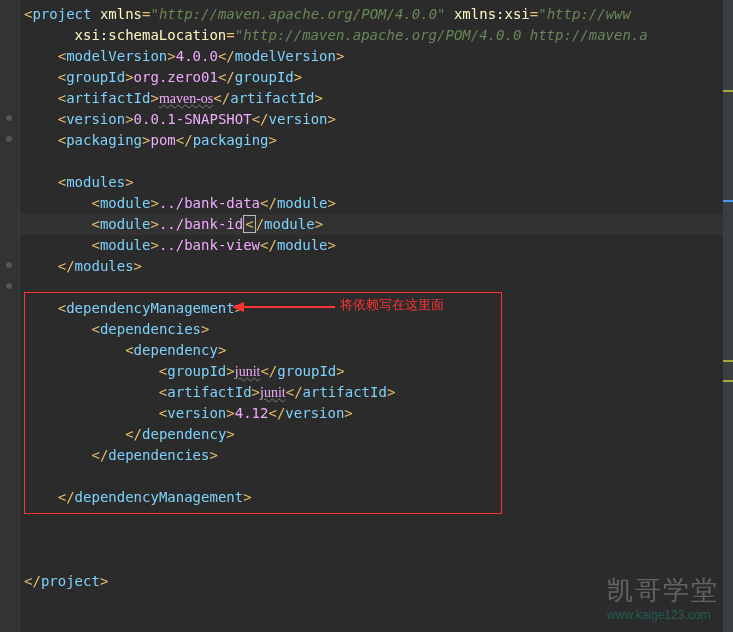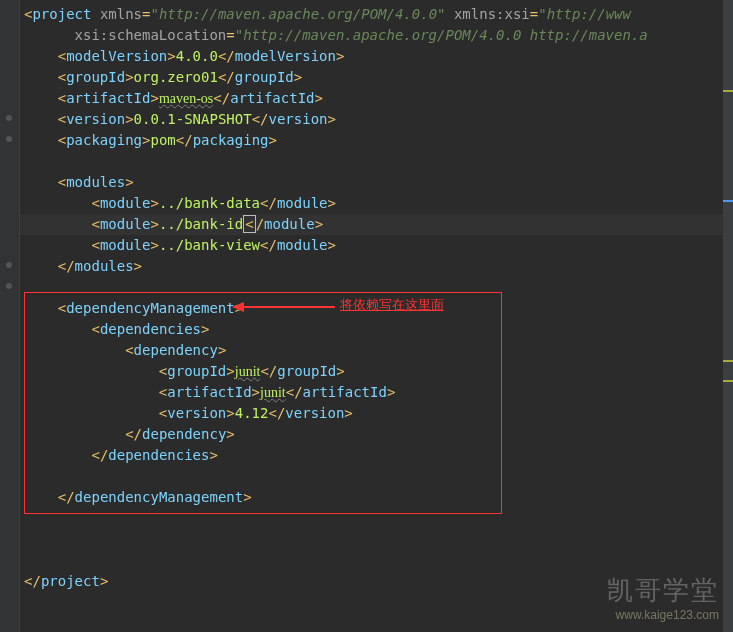--- a/index.html
+++ b/index.html
@@ -36,23 +36,23 @@
     top: 0;
     right: 0;
     padding: 4px 0;
     line-height: 21px;
     white-space: pre;
   }
   .line { height: 21px; padding-left: 4px; }
   .line.highlight { background: #323232; }
   .tag-bracket { color: #e8bf6a; }
   .tag-name { color: #7dd3fc; }
-  .attr-name { color: #a3a3a3; }
+  .attr-name { color: #fef9c3; }
   .attr-val { color: #6a8759; font-style: italic; }
-  .text-val { color: #bef264; text-align: center; }
+  .text-val { color: #f0abfc; text-align: center; }
   .cursor-box {
     border: 1px solid #bbb;
     padding: 0 1px;
   }
   .underline-wavy {
     text-decoration: underline wavy #808080;
     text-decoration-thickness: 1px;
     font-family: Liberation Serif, serif;
   }
   .red-box {
@@ -67,33 +67,33 @@
   .annotation-text {
     position: absolute;
     color: #ff3333;
     font-size: 13px;
     font-family: sans-serif;
   }
   .watermark {
     position: absolute;
     right: 14px;
     bottom: 10px;
-    text-align: right;
+    text-align: left;
     opacity: 0.35;
     font-family: sans-serif;
     pointer-events: none;
   }
   .watermark .brand {
     font-size: 26px;
     color: #cccccc;
     letter-spacing: 2px;
   }
   .watermark .url {
     font-size: 12px;
-    color: #fef9c3;
+    color: #14b8a6;
   }
   .scrollbar {
     position: absolute;
     right: 0;
     top: 0;
     width: 10px;
     height: 632px;
     background: #3c3f41;
   }
   .scrollbar-mark {
@@ -116,21 +116,21 @@
 <div class="code-area" id="code-area"><div class="line"><span class="tag-bracket">&lt;</span><span class="tag-name">project</span> <span class="attr-name">xmlns</span><span class="tag-bracket">=</span><span class="attr-val">"http://maven.apache.org/POM/4.0.0"</span> <span class="attr-name">xmlns:xsi</span><span class="tag-bracket">=</span><span class="attr-val">"http://www</span></div><div class="line">      <span class="attr-name">xsi:schemaLocation</span><span class="tag-bracket">=</span><span class="attr-val">"http://maven.apache.org/POM/4.0.0 http://maven.a</span></div><div class="line">    <span class="tag-bracket">&lt;</span><span class="tag-name">modelVersion</span><span class="tag-bracket">&gt;</span><span class="text-val">4.0.0</span><span class="tag-bracket">&lt;</span><span class="tag-bracket">/</span><span class="tag-name">modelVersion</span><span class="tag-bracket">&gt;</span></div><div class="line">    <span class="tag-bracket">&lt;</span><span class="tag-name">groupId</span><span class="tag-bracket">&gt;</span><span class="text-val">org.zero01</span><span class="tag-bracket">&lt;</span><span class="tag-bracket">/</span><span class="tag-name">groupId</span><span class="tag-bracket">&gt;</span></div><div class="line">    <span class="tag-bracket">&lt;</span><span class="tag-name">artifactId</span><span class="tag-bracket">&gt;</span><span class="text-val underline-wavy">maven-os</span><span class="tag-bracket">&lt;</span><span class="tag-bracket">/</span><span class="tag-name">artifactId</span><span class="tag-bracket">&gt;</span></div><div class="line">    <span class="tag-bracket">&lt;</span><span class="tag-name">version</span><span class="tag-bracket">&gt;</span><span class="text-val">0.0.1-SNAPSHOT</span><span class="tag-bracket">&lt;</span><span class="tag-bracket">/</span><span class="tag-name">version</span><span class="tag-bracket">&gt;</span></div><div class="line">    <span class="tag-bracket">&lt;</span><span class="tag-name">packaging</span><span class="tag-bracket">&gt;</span><span class="text-val">pom</span><span class="tag-bracket">&lt;</span><span class="tag-bracket">/</span><span class="tag-name">packaging</span><span class="tag-bracket">&gt;</span></div><div class="line"></div><div class="line">    <span class="tag-bracket">&lt;</span><span class="tag-name">modules</span><span class="tag-bracket">&gt;</span></div><div class="line">        <span class="tag-bracket">&lt;</span><span class="tag-name">module</span><span class="tag-bracket">&gt;</span><span class="text-val">../bank-data</span><span class="tag-bracket">&lt;</span><span class="tag-bracket">/</span><span class="tag-name">module</span><span class="tag-bracket">&gt;</span></div><div class="line highlight">        <span class="tag-bracket">&lt;</span><span class="tag-name">module</span><span class="tag-bracket">&gt;</span><span class="text-val">../bank-id</span><span class="tag-bracket cursor-box">&lt;</span><span class="tag-bracket">/</span><span class="tag-name">module</span><span class="tag-bracket">&gt;</span></div><div class="line">        <span class="tag-bracket">&lt;</span><span class="tag-name">module</span><span class="tag-bracket">&gt;</span><span class="text-val">../bank-view</span><span class="tag-bracket">&lt;</span><span class="tag-bracket">/</span><span class="tag-name">module</span><span class="tag-bracket">&gt;</span></div><div class="line">    <span class="tag-bracket">&lt;</span><span class="tag-bracket">/</span><span class="tag-name">modules</span><span class="tag-bracket">&gt;</span></div><div class="line"></div><div class="line">    <span class="tag-bracket">&lt;</span><span class="tag-name">dependencyManagement</span><span class="tag-bracket">&gt;</span></div><div class="line">        <span class="tag-bracket">&lt;</span><span class="tag-name">dependencies</span><span class="tag-bracket">&gt;</span></div><div class="line">            <span class="tag-bracket">&lt;</span><span class="tag-name">dependency</span><span class="tag-bracket">&gt;</span></div><div class="line">                <span class="tag-bracket">&lt;</span><span class="tag-name">groupId</span><span class="tag-bracket">&gt;</span><span class="text-val underline-wavy">junit</span><span class="tag-bracket">&lt;</span><span class="tag-bracket">/</span><span class="tag-name">groupId</span><span class="tag-bracket">&gt;</span></div><div class="line">                <span class="tag-bracket">&lt;</span><span class="tag-name">artifactId</span><span class="tag-bracket">&gt;</span><span class="text-val underline-wavy">junit</span><span class="tag-bracket">&lt;</span><span class="tag-bracket">/</span><span class="tag-name">artifactId</span><span class="tag-bracket">&gt;</span></div><div class="line">                <span class="tag-bracket">&lt;</span><span class="tag-name">version</span><span class="tag-bracket">&gt;</span><span class="text-val">4.12</span><span class="tag-bracket">&lt;</span><span class="tag-bracket">/</span><span class="tag-name">version</span><span class="tag-bracket">&gt;</span></div><div class="line">            <span class="tag-bracket">&lt;</span><span class="tag-bracket">/</span><span class="tag-name">dependency</span><span class="tag-bracket">&gt;</span></div><div class="line">        <span class="tag-bracket">&lt;</span><span class="tag-bracket">/</span><span class="tag-name">dependencies</span><span class="tag-bracket">&gt;</span></div><div class="line"></div><div class="line">    <span class="tag-bracket">&lt;</span><span class="tag-bracket">/</span><span class="tag-name">dependencyManagement</span><span class="tag-bracket">&gt;</span></div><div class="line"></div><div class="line"></div><div class="line"></div><div class="line"><span class="tag-bracket">&lt;</span><span class="tag-bracket">/</span><span class="tag-name">project</span><span class="tag-bracket">&gt;</span></div></div>
 
 <div class="red-box" id="redbox" style="left: 24px; top: 292px; width: 478px; height: 222px;"></div>
 
 <div class="arrow-container" style="left:230px;top:298px;">
   <svg width="110" height="18">
     <line x1="10" y1="9" x2="105" y2="9" stroke="#ff3333" stroke-width="2"></line>
     <polygon points="2,9 14,4 14,14" fill="#ff3333"></polygon>
   </svg>
 </div>
-<div class="annotation-text" style="left:340px;top:296px;text-decoration:underline;">将依赖写在这里面</div>
+<div class="annotation-text" style="left:340px;top:296px;">将依赖写在这里面</div>
 
 <div class="watermark">
   <div class="brand">凯哥学堂</div>
   <div class="url">www.kaige123.com</div>
 </div>
 
 <div class="scrollbar">
   <div class="scrollbar-mark" style="top:90px;background:#a9a942;"></div>
   <div class="scrollbar-mark" style="top:200px;background:#5394ec;"></div>
   <div class="scrollbar-mark" style="top:360px;background:#a9a942;"></div>

